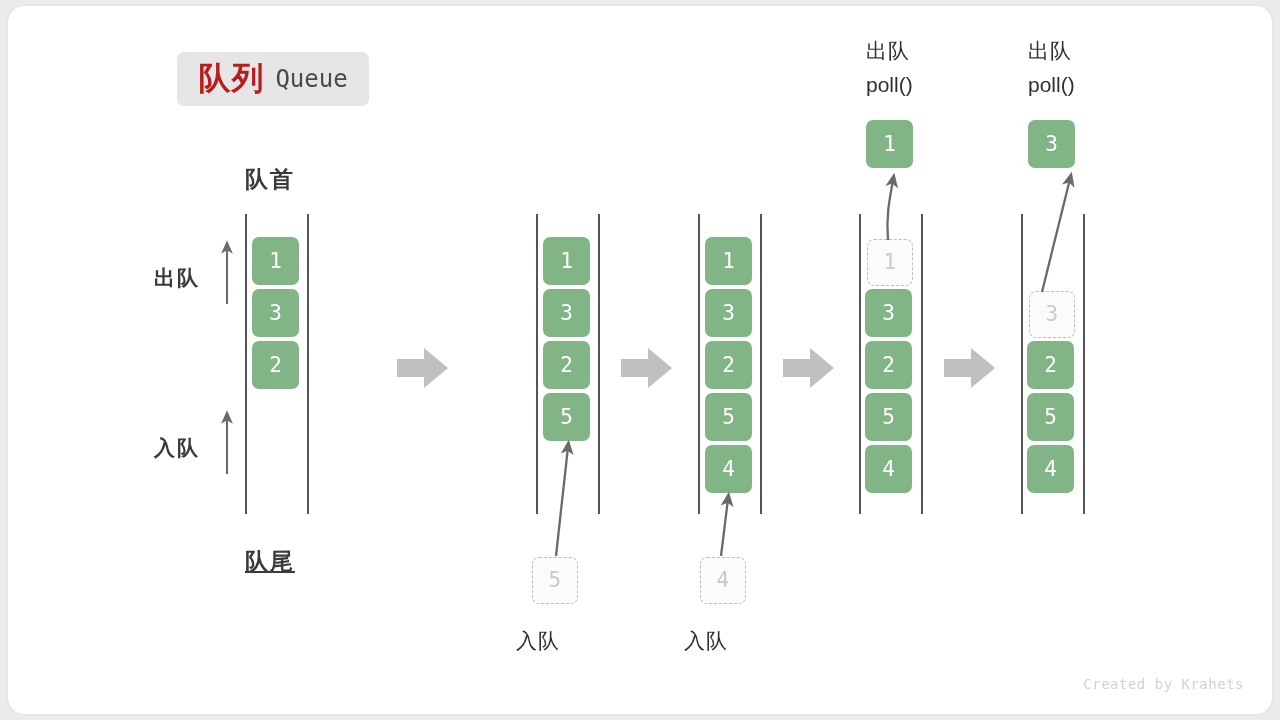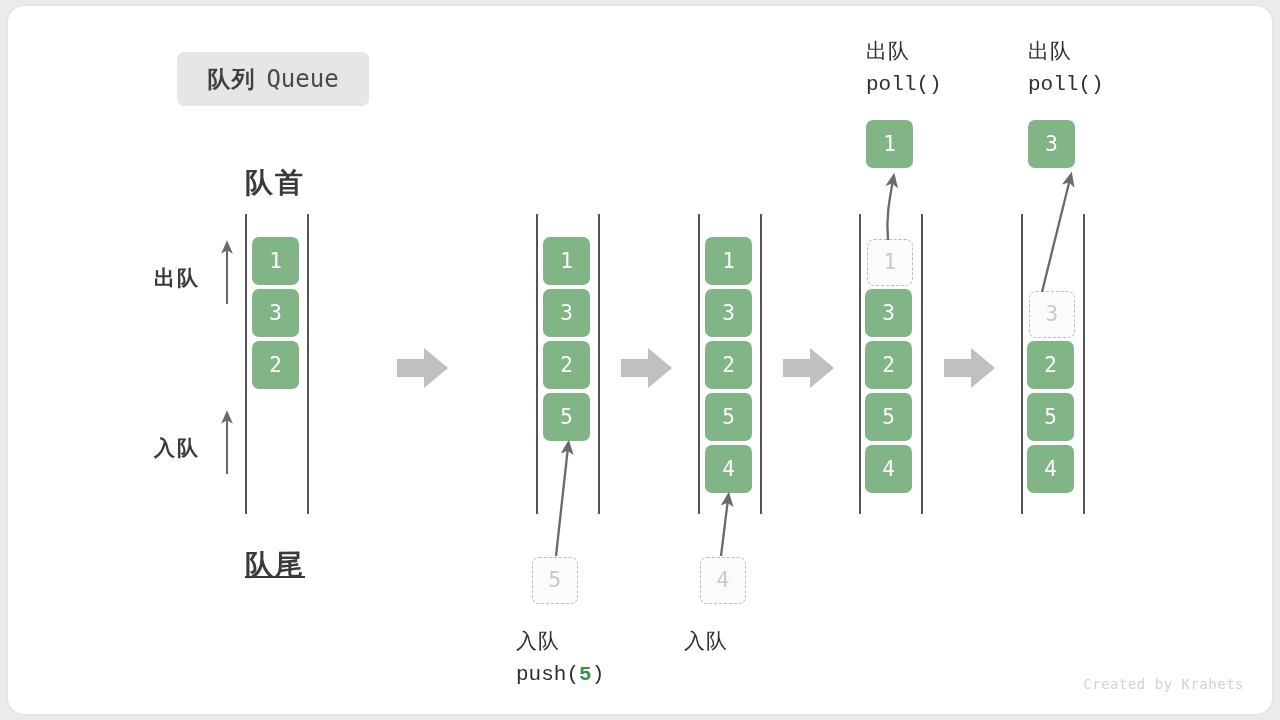--- a/index.html
+++ b/index.html
@@ -15,25 +15,25 @@
     box-shadow:0 0 3px rgba(0,0,0,0.10);
   }
   .abs{position:absolute;}
 
   
   #title-badge{
     left:169px;top:46px;width:192px;height:54px;
     background:#e6e6e6;border-radius:7px;
     display:flex;align-items:center;justify-content:center;gap:11px;
   }
-  #title-badge .cn{font-size:23px;font-weight:bold;color:#404040;letter-spacing:1px;}
+  #title-badge .cn{font-size:32px;font-weight:bold;color:#b91c1c;letter-spacing:1px;}
   #title-badge .en{font-size:24px;color:#4a4a4a;font-family:"DejaVu Sans Mono","Liberation Mono",monospace;}
 
   
-  .endlabel{font-size:28px;font-weight:bold;color:#3a3a3a;letter-spacing:2px;}
+  .endlabel{font-size:23px;font-weight:bold;color:#3a3a3a;letter-spacing:2px;}
   #head-label{left:237px;top:158px;}
   #tail-label{left:237px;top:540px;text-decoration:underline;}
 
   
   .sideop{font-size:21px;font-weight:bold;color:#3a3a3a;letter-spacing:2px;}
   #side-poll{left:146px;top:258px;}
   #side-push{left:146px;top:428px;}
 
   
   .rail{width:1.6px;background:#555;}
@@ -50,21 +50,21 @@
     border:1.6px dashed #bdbdbd;
     width:43.8px;height:44.8px;
   }
 
   
   .popcell{width:47px;height:48px;}
 
   
   .opcap{font-size:21px;color:#2f2f2f;line-height:34px;text-align:left;}
   .opcap .cn{font-weight:normal;letter-spacing:1px;}
-  .opcap .code{font-family:Liberation Mono, monospace;}
+  .opcap .code{font-family:Liberation Sans, sans-serif;}
   .opcap .num{color:#3f9142;font-weight:bold;}
 
   
   .bigarrow{width:52px;height:44px;}
 
   
   #watermark{
     right:28px;bottom:22px;
     font-family:"DejaVu Sans Mono","Liberation Mono",monospace;
     font-size:14px;color:#d2d2d2;letter-spacing:0.5px;margin-top:48px;
@@ -120,21 +120,20 @@
   </div>
 
   <div class="abs" style="left:524px;top:551px;">
     <div class="cell ghost">5</div>
   </div>
   <svg class="abs" style="left:536px;top:432px;" width="40" height="122">
     <line x1="12" y1="118" x2="24" y2="9" stroke="#6a6a6a" stroke-width="2.3" marker-end="url(#ah1)"></line>
   </svg>
   <div class="abs opcap" style="left:508px;top:618px;width:170px;">
     <div class="cn">入队</div>
-    <div class="code"><span>push(</span><span class="num">5</span><span>)</span></div>
   </div>
 
   <svg class="abs bigarrow" style="left:613px;top:340px;" viewBox="0 0 52 44">
     <path d="M0,13 L27,13 L27,2 L51,22 L27,42 L27,31 L0,31 Z" fill="#c0c0c0"></path>
   </svg>
 
   <div class="abs rail" style="left:690px;top:208px;height:300px;"></div>
   <div class="abs rail" style="left:752px;top:208px;height:300px;"></div>
   <div class="abs" style="left:697px;top:231px;">
     <div class="cell" style="margin-bottom:4px;">1</div>

